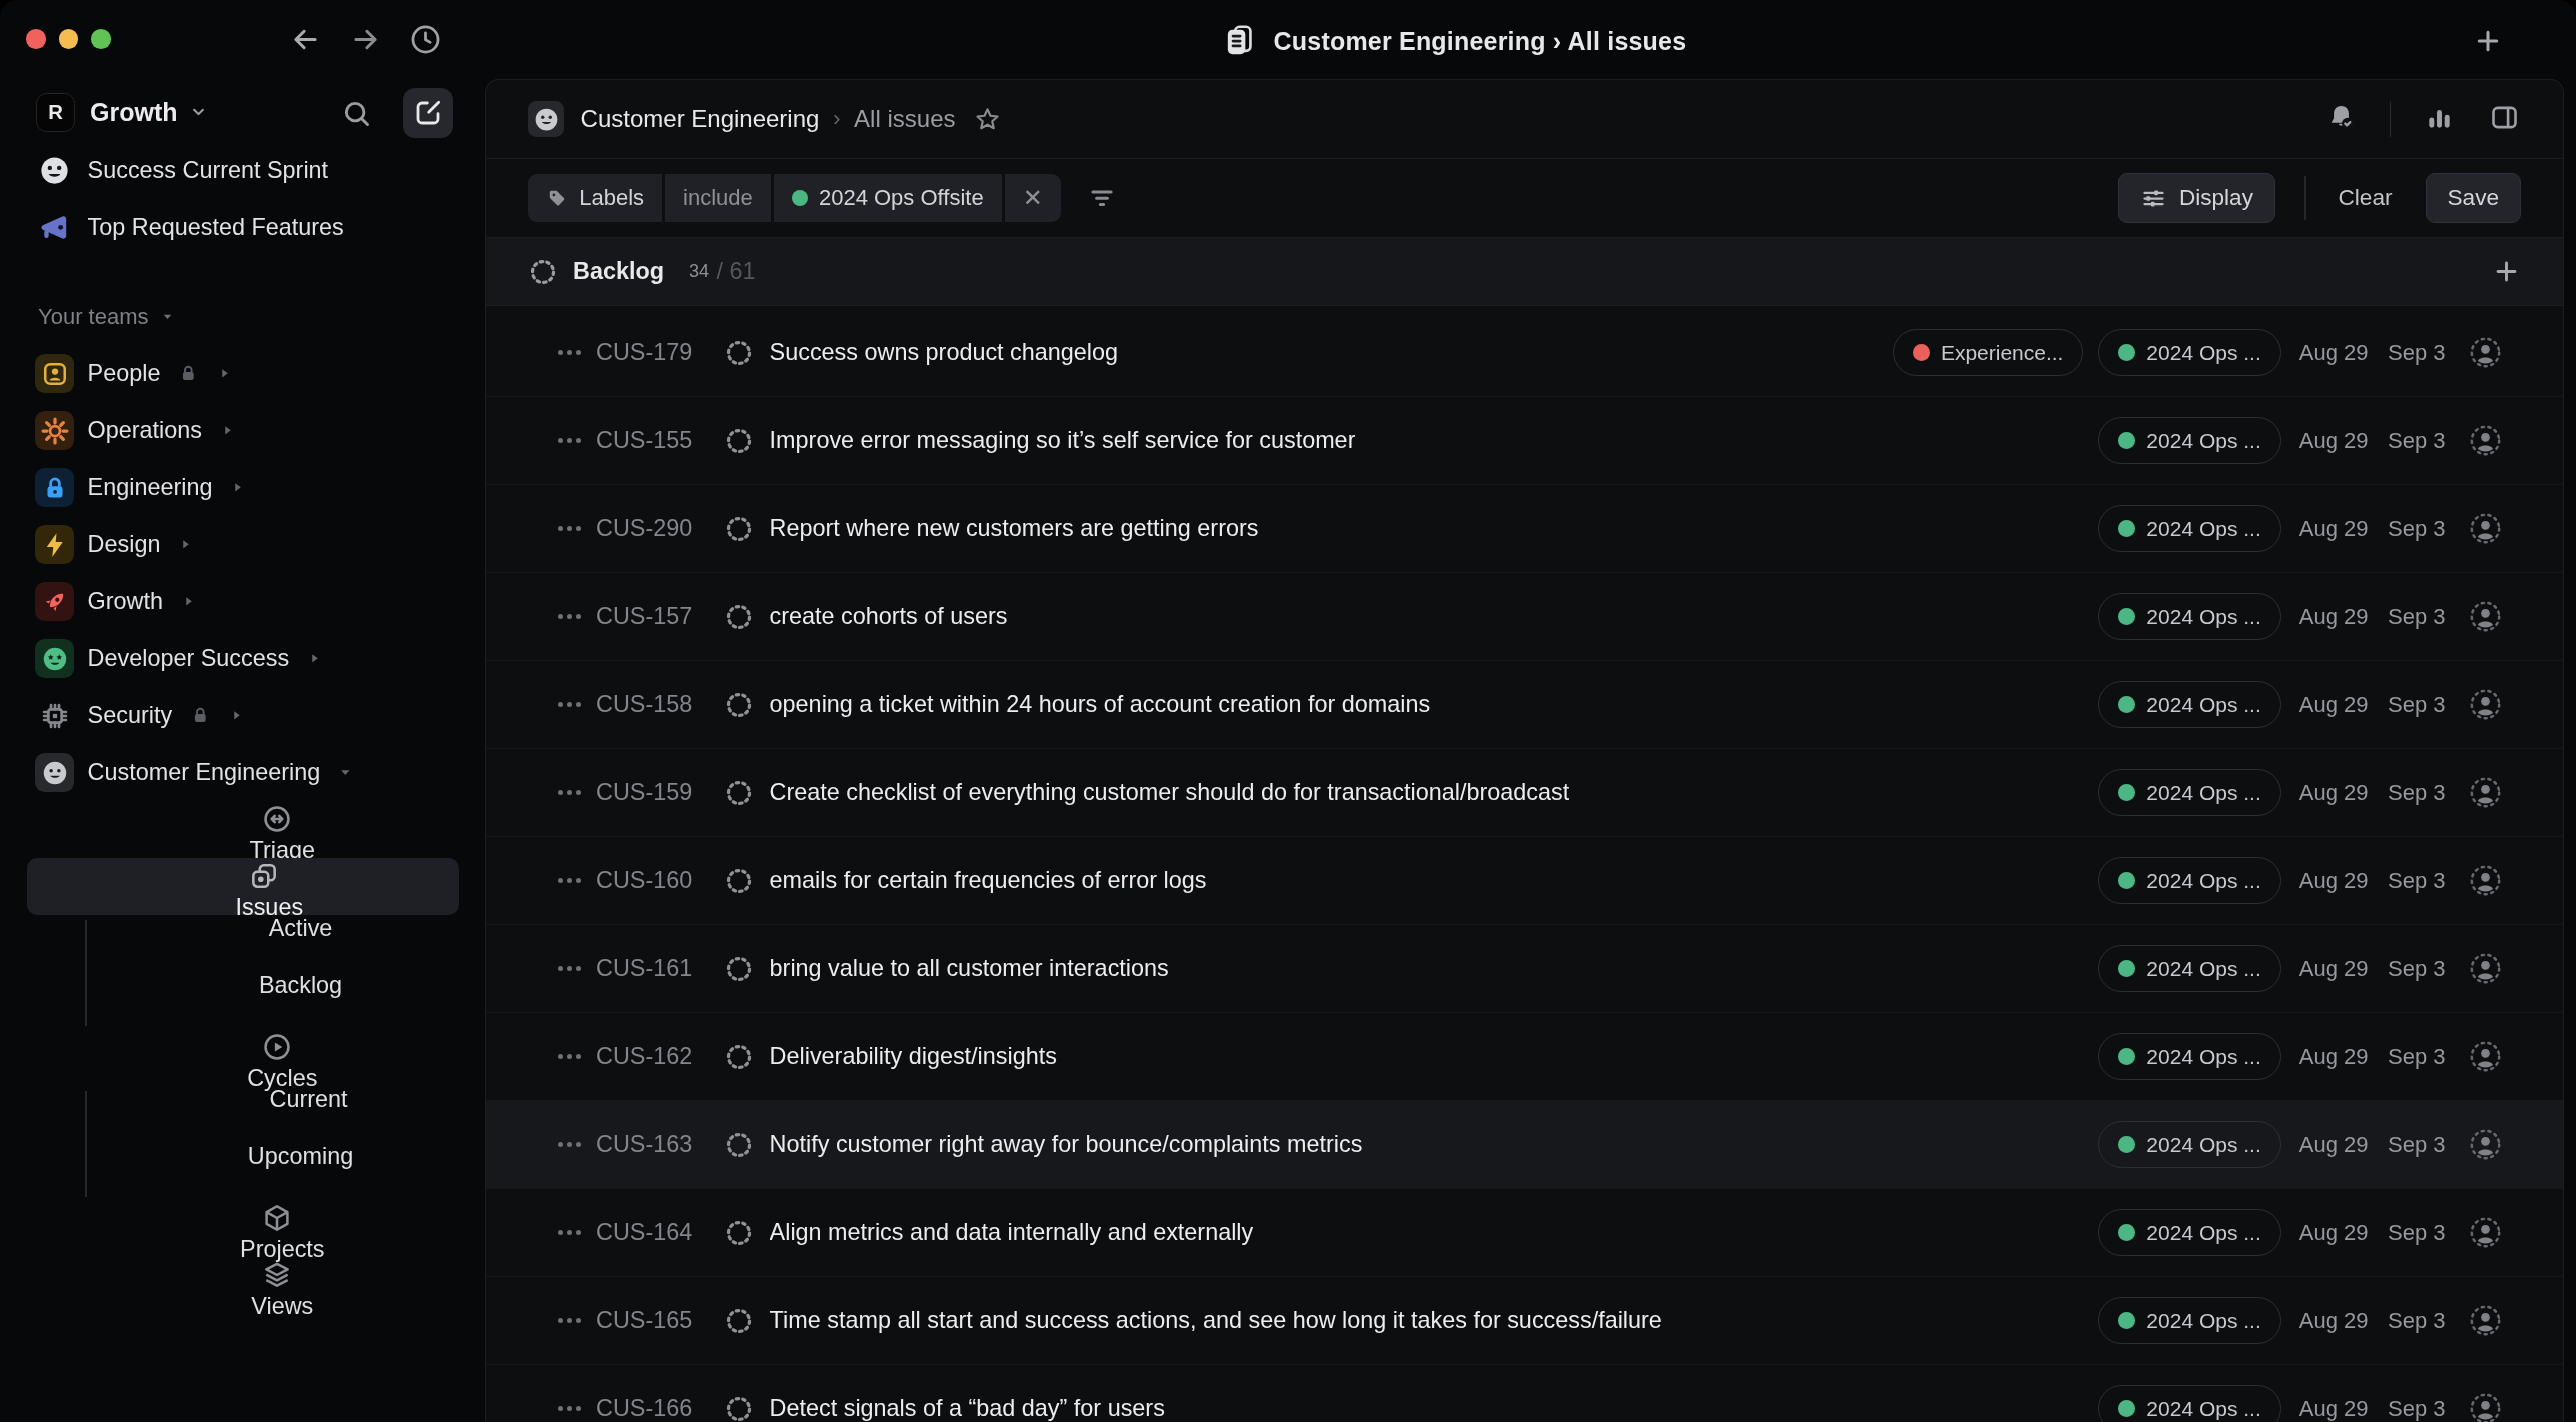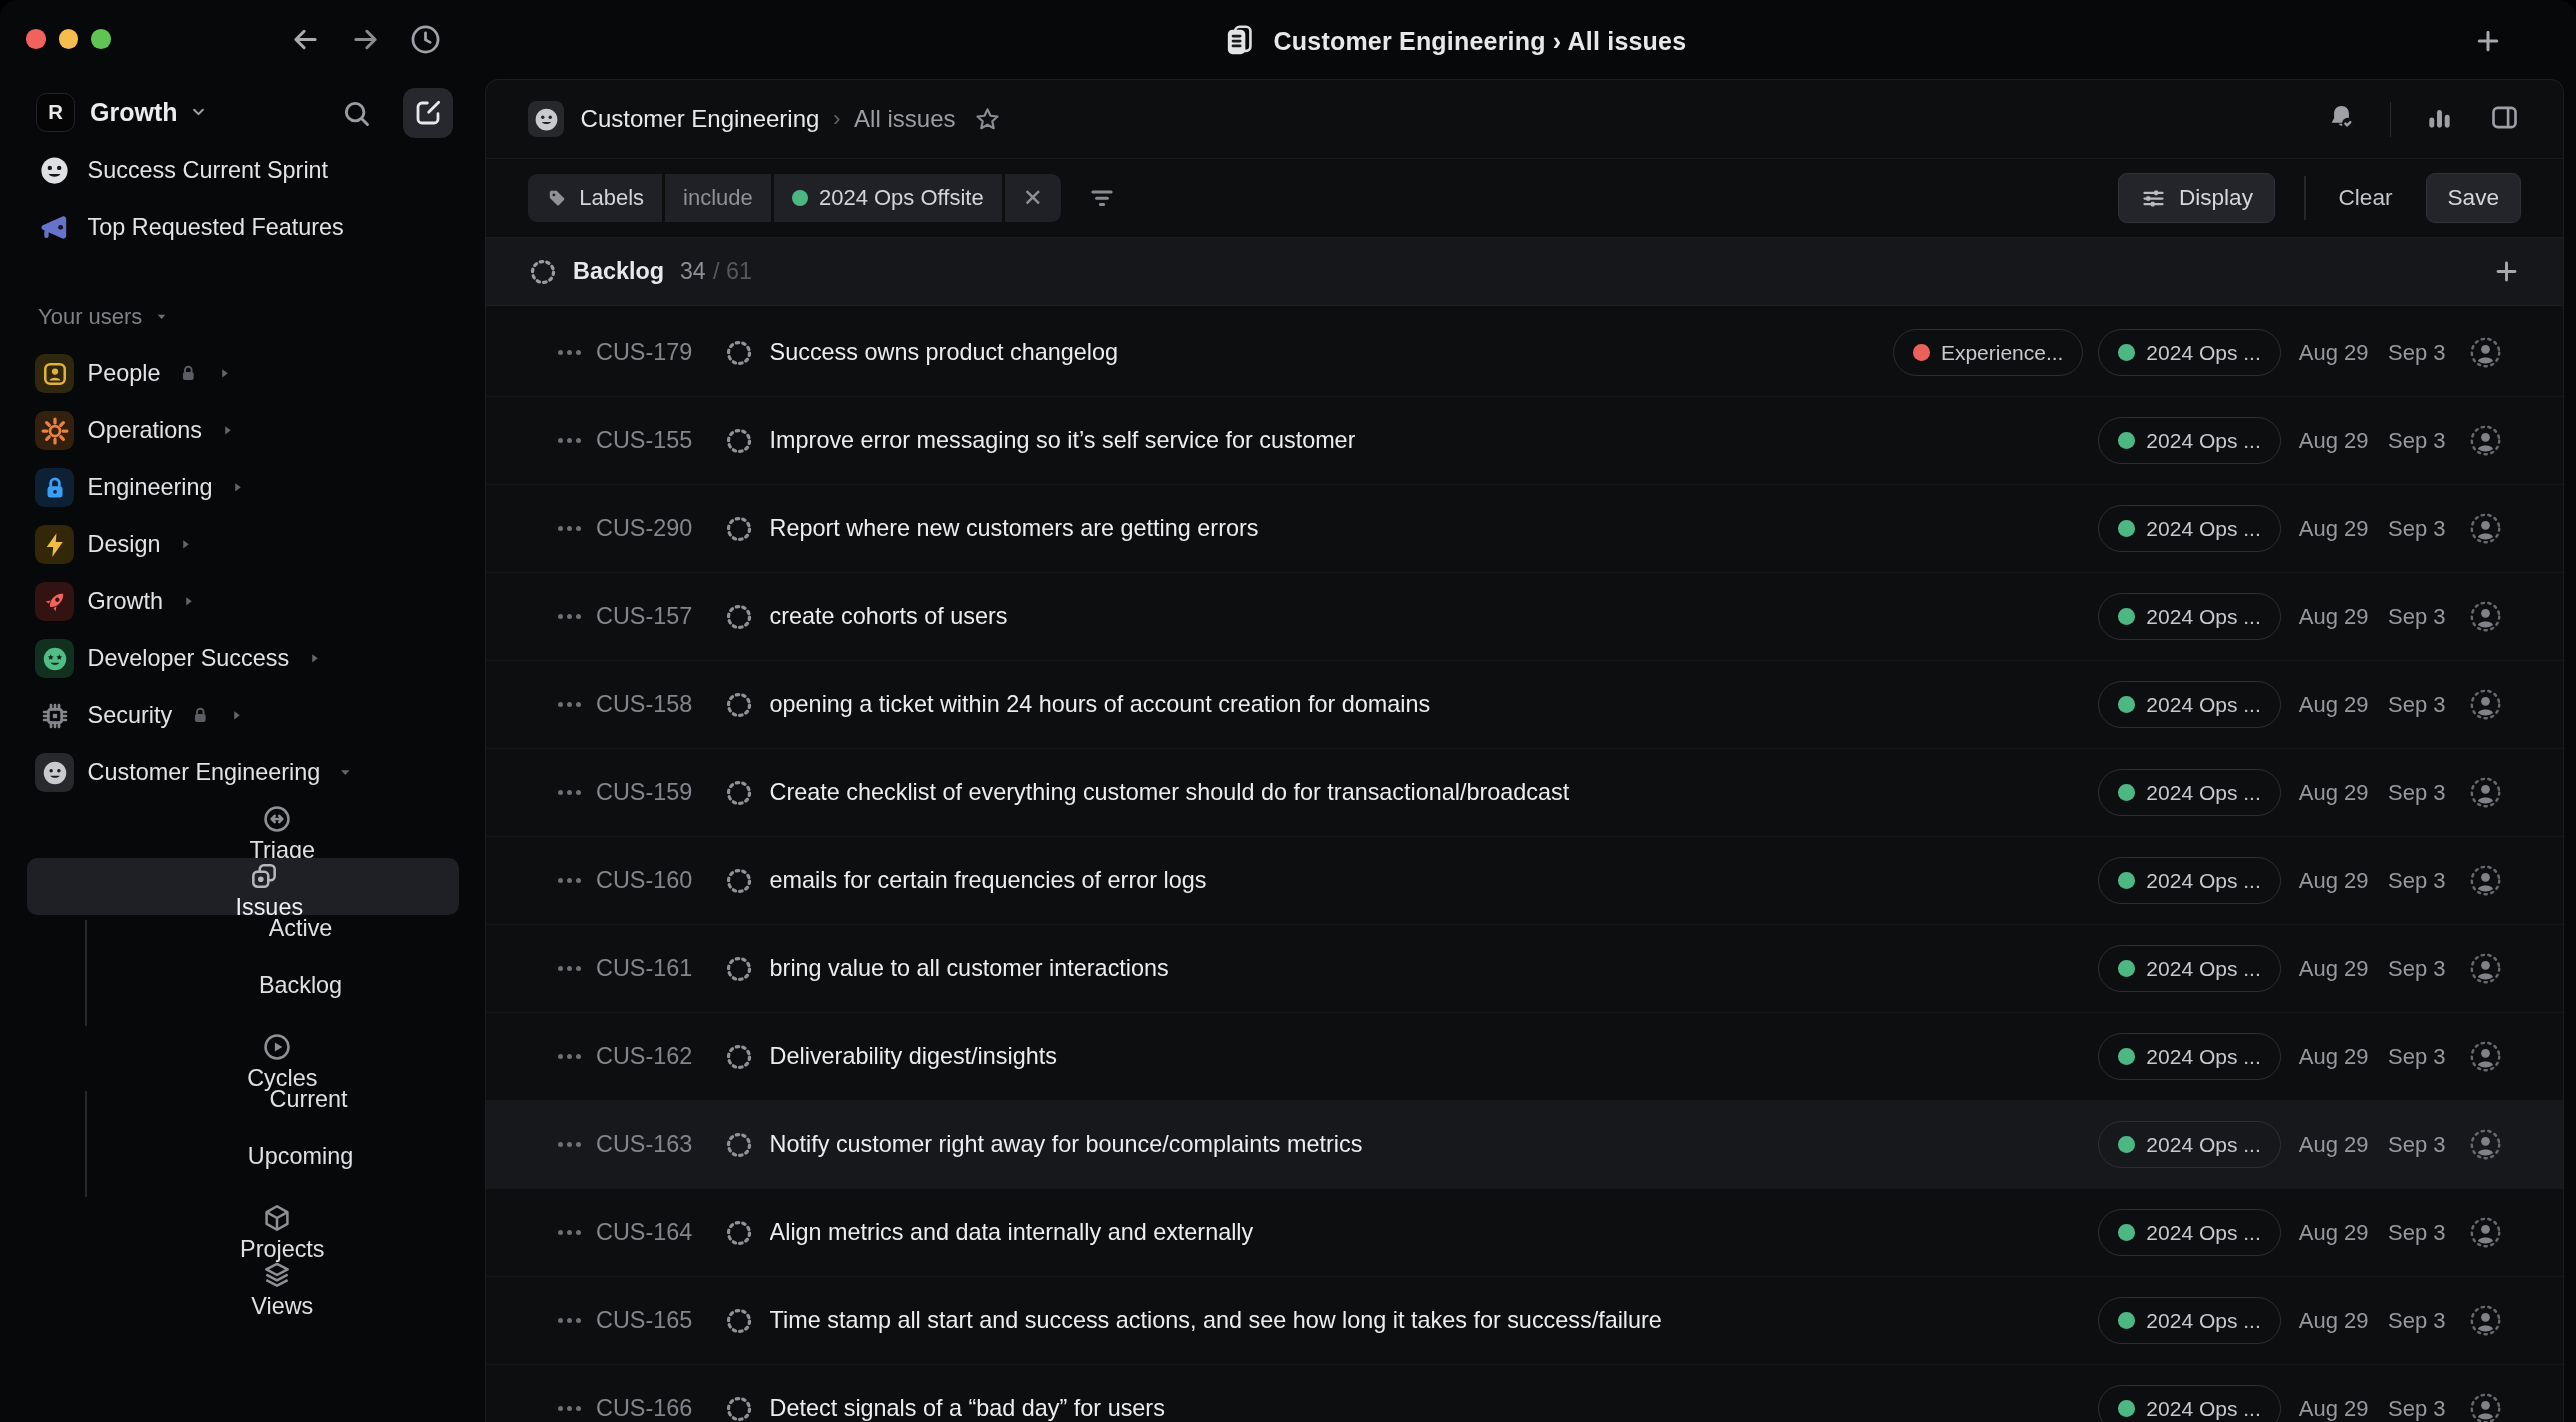--- a/index.html
+++ b/index.html
@@ -70,21 +70,21 @@
   .funnel { margin-left:26px; display:flex; }
   .fb-right { margin-left:auto; display:flex; align-items:center; }
   .btn { height:50px; display:flex; align-items:center; gap:12px; font-size:22.6px; color:#d5d6da;
          background:#23252b; border:1.5px solid #303238; border-radius:9px; padding:0 21px; }
   .clear-btn { font-size:22.6px; color:#c3c5c9; margin:0 33px; }
   .fb-div { width:1.5px; height:44px; background:#26272c; margin-left:29px; }
 
   .section-band { height:68px; background:#16171b; border-bottom:1.5px solid #1e1f23; display:flex; align-items:center;
                   padding:0 42px; }
   .sb-name { margin-left:15px; font-size:23.4px; font-weight:600; color:#e8e9eb; }
-  .sb-count { margin-left:16px; font-size:23px; color:#8e9095; }
+  .sb-count { margin-left:25px; font-size:18px; color:#8e9095; }
   .sb-total { margin-left:7.5px; font-size:23.4px; color:#55575c; }
   .sb-plus { margin-left:auto; display:flex; }
 
   .rows { padding-top:3px; }
   .irow { height:88px; display:flex; align-items:center; border-bottom:1.5px solid #17181c; padding:0 60px 0 72px; }
   .irow.hover { background:#16181c; }
   .prio { display:flex; gap:3.8px; width:26px; flex:none; }
   .prio i { width:5.3px; height:5.3px; border-radius:50%; background:#6f7177; }
   .rid { margin-left:12px; width:113px; flex:none; font-size:23.4px; color:#83858b; }
   .status { margin-left:13.6px; width:32px; height:32px; flex:none; display:flex; align-items:center; justify-content:center; }
@@ -185,21 +185,21 @@
         <svg width="35" height="35" viewBox="0 0 24 24">
             <path d="M4 10.5 17.5 4.5c1.2-.5 2.5.3 2.5 1.6v11.8c0 1.3-1.3 2.1-2.5 1.6L4 13.5c-1.3-.6-1.3-2.4 0-3z" fill="#6673c9"></path>
             <circle cx="16.2" cy="11.9" r="1.7" fill="#14151c"></circle>
             <rect x="5" y="13.6" width="3" height="5.6" rx="1.4" fill="#6673c9"></rect>
           </svg>
       </span>
       <span class="lbl">Top Requested Features</span>
     </div>
 
     <div class="teams-hdr">
-      <span>Your users</span>
+      <span>Your teams</span>
       <svg width="15" height="15" viewBox="0 0 24 24">
           <path d="M6 9h12l-6 7z" fill="#6f7176"></path>
         </svg>
     </div>
 
     <div class="side-item">
       <span class="icobox" style="background:#30270f">
         <svg width="30" height="30" viewBox="0 0 24 24" fill="none">
             <rect x="4.2" y="4.2" width="15.6" height="15.6" rx="4" stroke="#e5b13d" stroke-width="2"></rect>
             <circle cx="12" cy="10" r="2.5" fill="#e5b13d"></circle>

